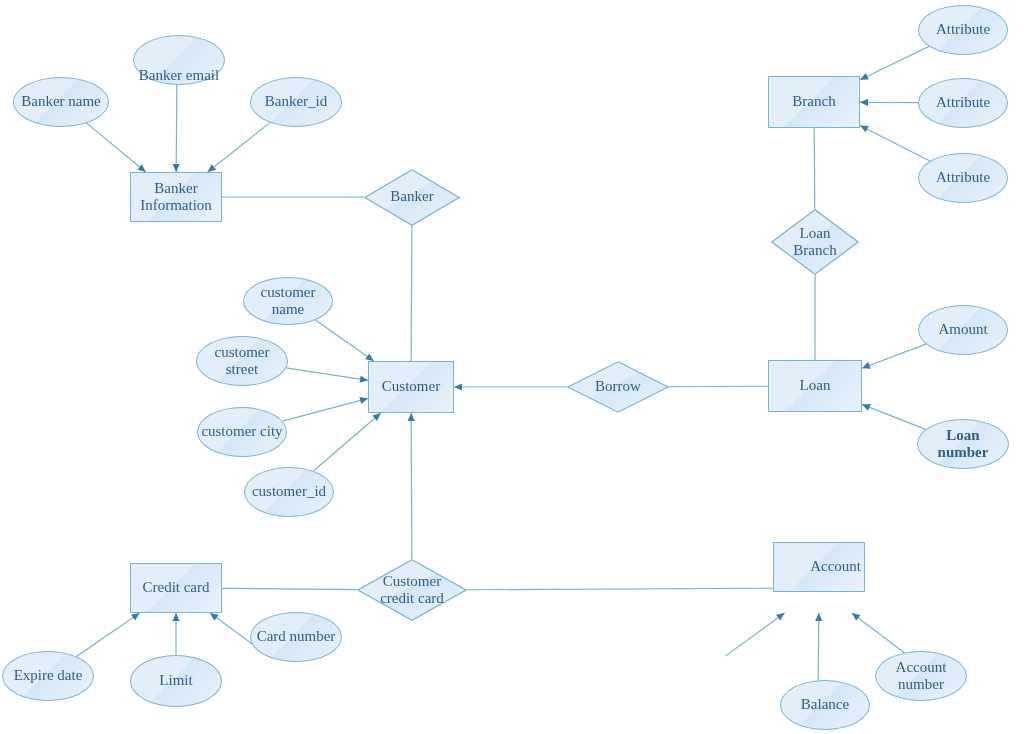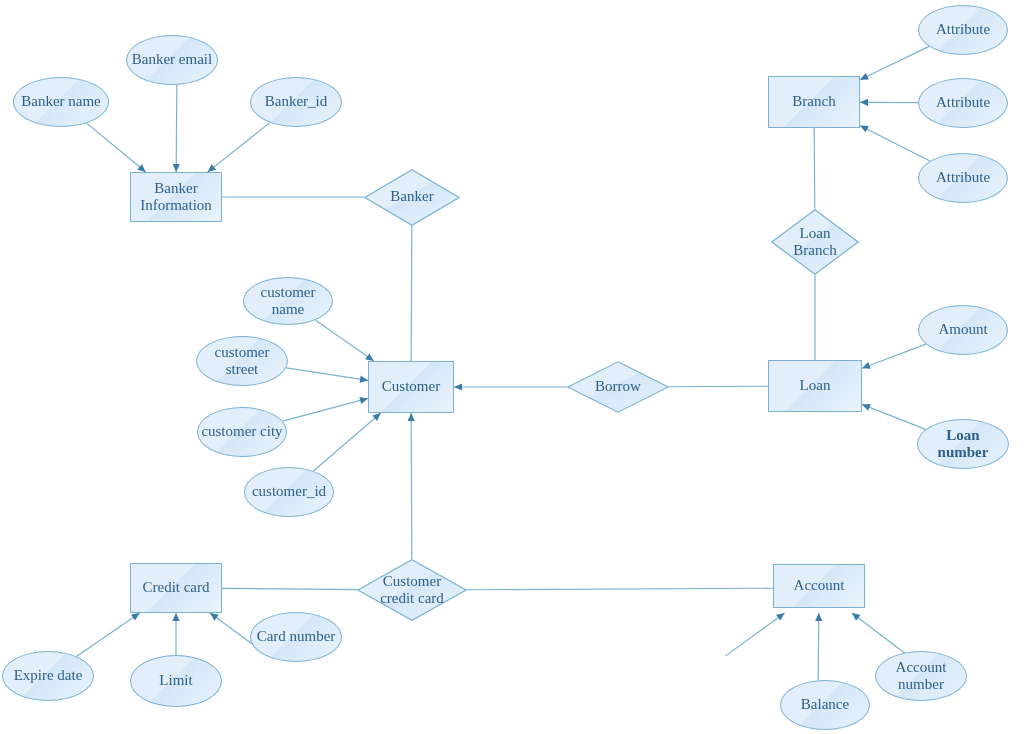--- a/index.html
+++ b/index.html
@@ -80,27 +80,27 @@
     </div>
     <div class="node entity" style="left: 768px; top: 76px; width: 92px; height: 52px;">
       <span class="lbl">Branch</span>
     </div>
     <div class="node entity" style="left: 768px; top: 360px; width: 94px; height: 52px;">
       <span class="lbl">Loan</span>
     </div>
     <div class="node entity" style="left: 130px; top: 563px; width: 92px; height: 50px;">
       <span class="lbl">Credit card</span>
     </div>
-    <div class="node entity" style="left: 773px; top: 564px; width: 92px; height: 44px;">
+    <div class="node entity" style="left: 773px; top: 542px; width: 92px; height: 50px; justify-content: flex-end;">
       <span class="lbl">Account</span>
     </div>
     <div class="node attr" style="left: 13px; top: 77px; width: 96px; height: 50px;">
       <span class="lbl">Banker name</span>
     </div>
-    <div class="node attr" style="left: 126px; top: 35px; width: 92px; height: 50px;">
+    <div class="node attr" style="left: 133px; top: 35px; width: 92px; height: 50px; align-items: flex-end;">
       <span class="lbl">Banker email</span>
     </div>
     <div class="node attr" style="left: 250px; top: 77px; width: 92px; height: 50px;">
       <span class="lbl">Banker_id</span>
     </div>
     <div class="node attr" style="left: 243px; top: 277px; width: 90px; height: 48px;">
       <span class="lbl">customer name</span>
     </div>
     <div class="node attr" style="left: 196px; top: 336px; width: 92px; height: 50px;">
       <span class="lbl">customer street</span>

